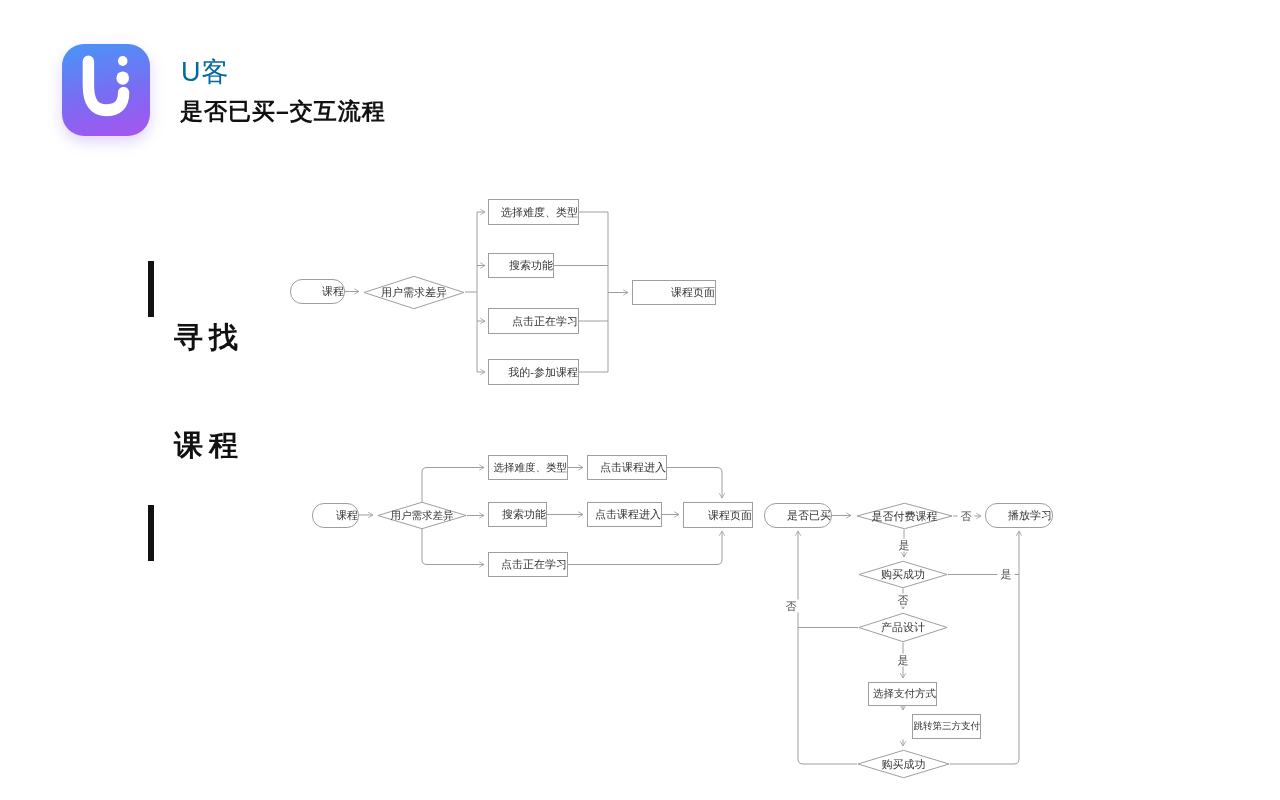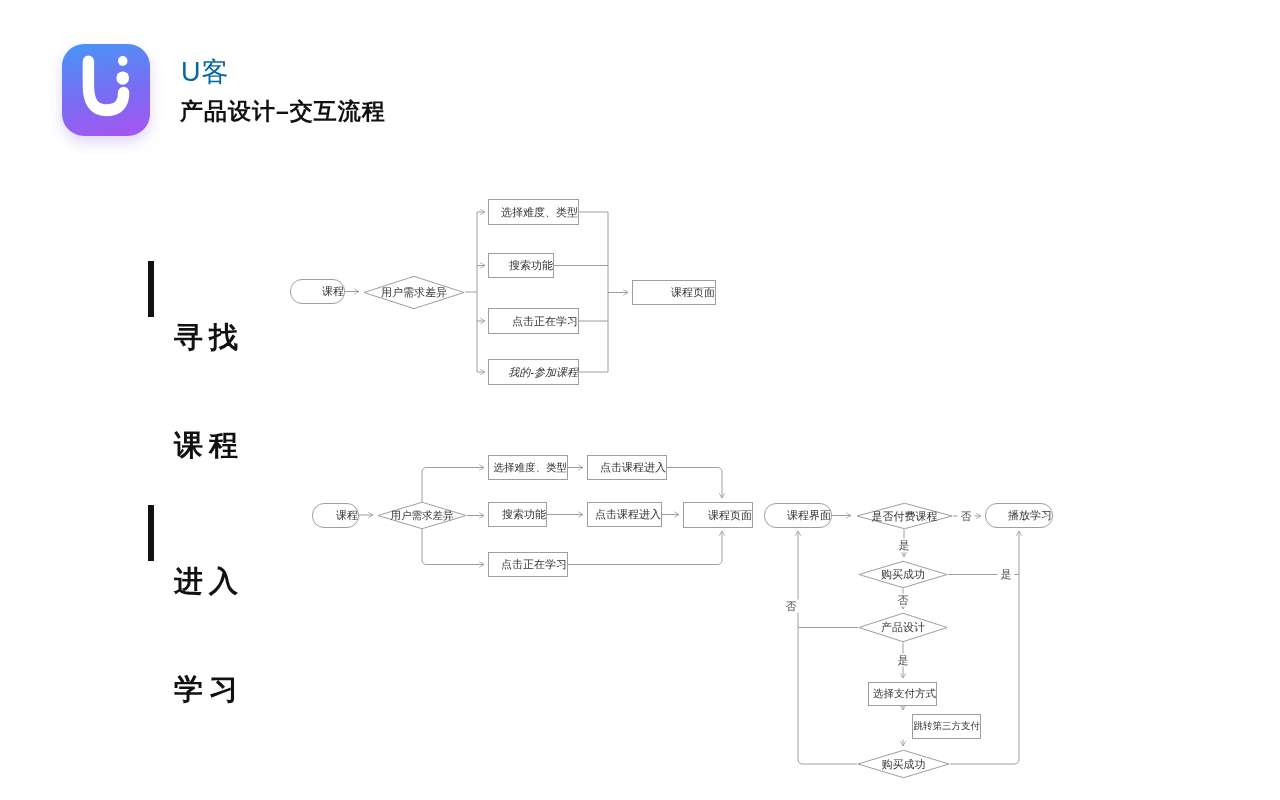--- a/index.html
+++ b/index.html
@@ -65,33 +65,29 @@
 <div class="stage">
 
   <div class="logo">
     <svg viewBox="0 0 100 100" preserveAspectRatio="none">
       <path d="M30,19 V45 Q30,72 50,72 Q70,72 70,53" fill="none" stroke="#ffffff" stroke-width="13" stroke-linecap="round"></path>
       <circle cx="69" cy="37" r="7.2" fill="#ffffff"></circle>
       <circle cx="69" cy="18.5" r="5.4" fill="#ffffff"></circle>
     </svg>
   </div>
   <div class="brand">U客</div>
-  <div class="subtitle">产品设计–交互流程</div>
+  <div class="subtitle">是否已买–交互流程</div>
 
   <div class="sec-bar" style="left:148px;top:261px;height:56px;"></div>
   <div class="sec-title" style="left:174px;top:247px;">
     <div>寻找</div>
     <div>课程</div>
   </div>
 
   <div class="sec-bar" style="left:148px;top:505px;height:56px;"></div>
-  <div class="sec-title" style="left:174px;top:491px;">
-    <div>进入</div>
-    <div>学习</div>
-  </div>
 
   <svg class="edges">
     <defs>
       <marker id="arr" viewBox="0 0 10 10" refX="7.5" refY="5" markerWidth="8" markerHeight="8" orient="auto">
         <path d="M1.5,1.5 L7.5,5 L1.5,8.5" fill="none" stroke="#9e9e9e" stroke-width="1.1"></path>
       </marker>
     </defs>
 
     <path d="M345,291.5 H359" marker-end="url(#arr)"></path>
     <path d="M465,292 H477 M477,212 V372"></path>
@@ -138,21 +134,21 @@
 
   <div class="node" style="left:488px;top:199px;width:91px;height:26px;">
     <span>选择难度、类型</span>
   </div>
   <div class="node" style="left:488px;top:253px;width:66px;height:25px;">
     <span>搜索功能</span>
   </div>
   <div class="node" style="left:488px;top:308px;width:91px;height:26px;">
     <span>点击正在学习</span>
   </div>
-  <div class="node" style="left:488px;top:359px;width:91px;height:26px;font-style:italic;">
+  <div class="node" style="left:488px;top:359px;width:91px;height:26px;">
     <span>我的-参加课程</span>
   </div>
 
   <div class="node" style="left:632px;top:280px;width:84px;height:25px;">
     <span>课程页面</span>
   </div>
 
   <div class="node pill" style="left:312px;top:503px;width:47px;height:25px;">
     <span>课程</span>
   </div>
@@ -177,21 +173,21 @@
     <span>点击课程进入</span>
   </div>
   <div class="node" style="left:683px;top:502px;width:70px;height:26px;">
     <span>课程页面</span>
   </div>
   <div class="node" style="left:488px;top:552px;width:80px;height:25px;">
     <span>点击正在学习</span>
   </div>
 
   <div class="node pill" style="left:764px;top:503px;width:68px;height:25px;">
-    <span>课程界面</span>
+    <span>是否已买</span>
   </div>
 
   <div class="diamond" style="left:856px;top:503px;width:97px;height:26px;">
     <svg viewBox="0 0 100 100" preserveAspectRatio="none">
         <polygon points="50,1 99,50 50,99 1,50" fill="#fff" stroke="#9e9e9e" vector-effect="non-scaling-stroke"></polygon>
       </svg>
     <span style="font-size:11px">是否付费课程</span>
   </div>
 
   <div class="node" style="left:985px;top:503px;width:68px;height:25px;border-radius:12px;">

